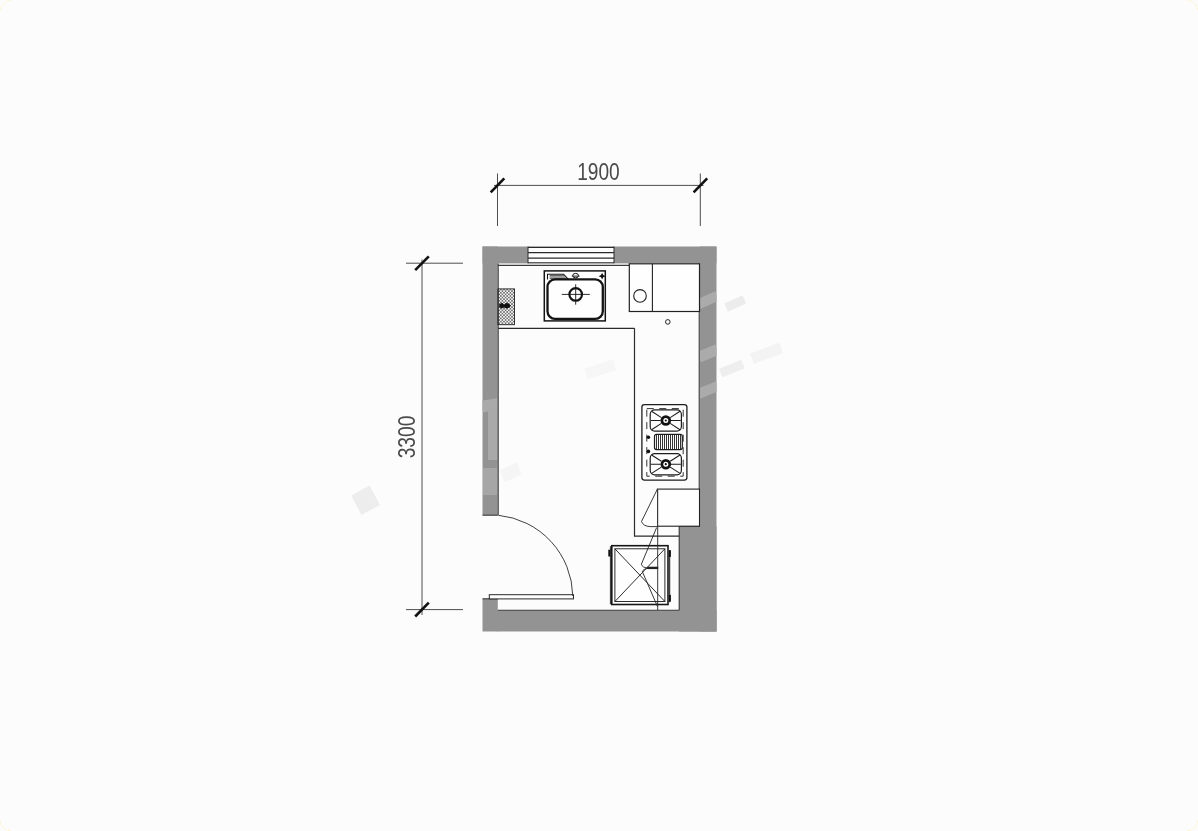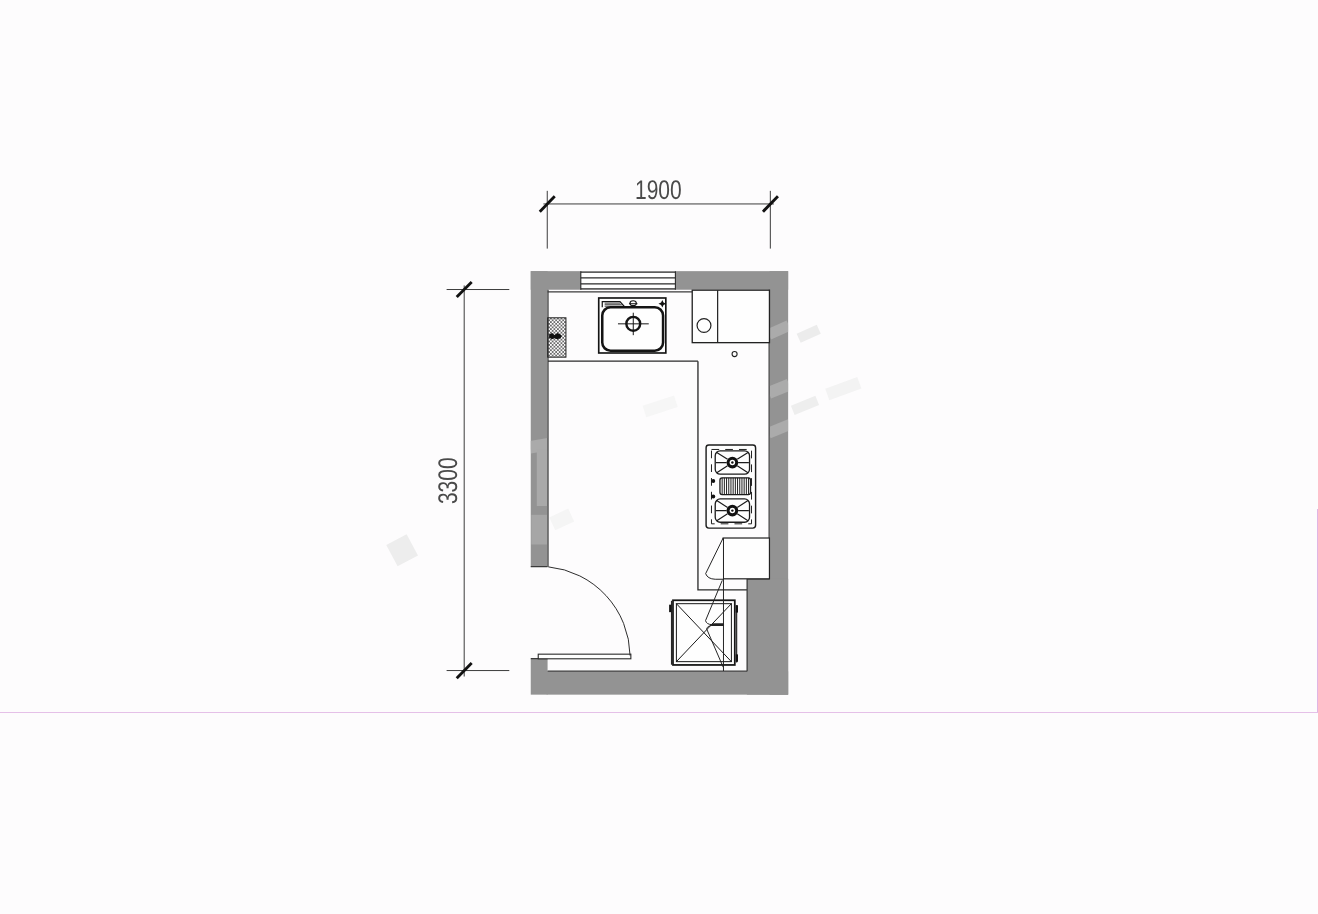--- a/index.html
+++ b/index.html
@@ -1,17 +1,17 @@
 <!DOCTYPE html>
 <html><head>
 <meta charset="utf-8">
 <style>
   html,body{margin:0;padding:0;background:#fdfcfd;}
-  .page{position:relative;width:1198px;height:648px;background:#a21caf;overflow:hidden;
-        font-family:"Liberation Sans", sans-serif;}
+  .page{position:relative;width:1198px;height:831px;background:#fde047;overflow:hidden;
+        font-family:"Liberation Sans", sans-serif;border-radius:12px;}
   svg{position:absolute;left:0;top:0;}
 </style>
 </head>
 <body>
 
 <div class="page">
 <svg width="1198" height="831" viewBox="0 0 1198 831">
   <defs>
 
     <pattern id="xh" width="3.2" height="3.2" patternUnits="userSpaceOnUse">

